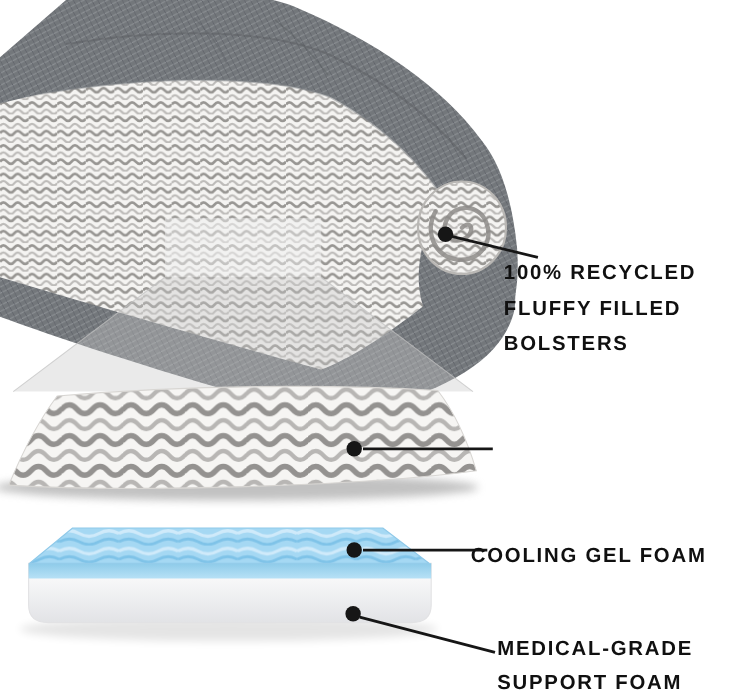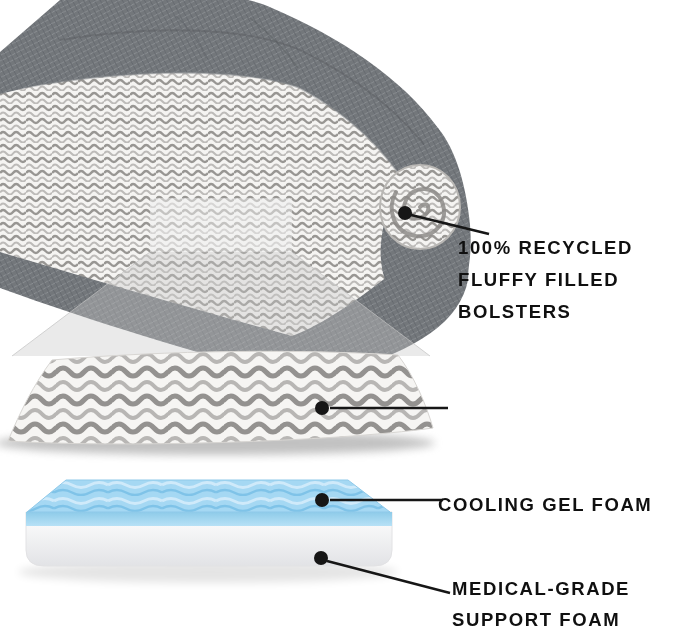--- a/index.html
+++ b/index.html
@@ -16,21 +16,21 @@
     font-weight:700;
     font-size:18.5px;
     line-height:31px;
     letter-spacing:1.6px;
     color:#101010;
     white-space:pre-line;
     text-transform:uppercase;
   }
   #callout-bolsters{left:458px;top:232px;line-height:32px;}
   #callout-sleep-surface{left:455px;top:377px;}
-  #callout-cooling-gel{left:438px;top:489px;}
+  #callout-cooling-gel{left:428px;top:489px;}
   #callout-support-foam{left:452px;top:573px;}
 </style>
 </head>
 <body>
 
 <div id="stage">
 
   <svg id="illustration" width="679" height="631" viewBox="0 0 679 631" xmlns="http://www.w3.org/2000/svg">
     <defs>
       <pattern id="linen" width="7" height="7" patternUnits="userSpaceOnUse" patternTransform="rotate(18)">

